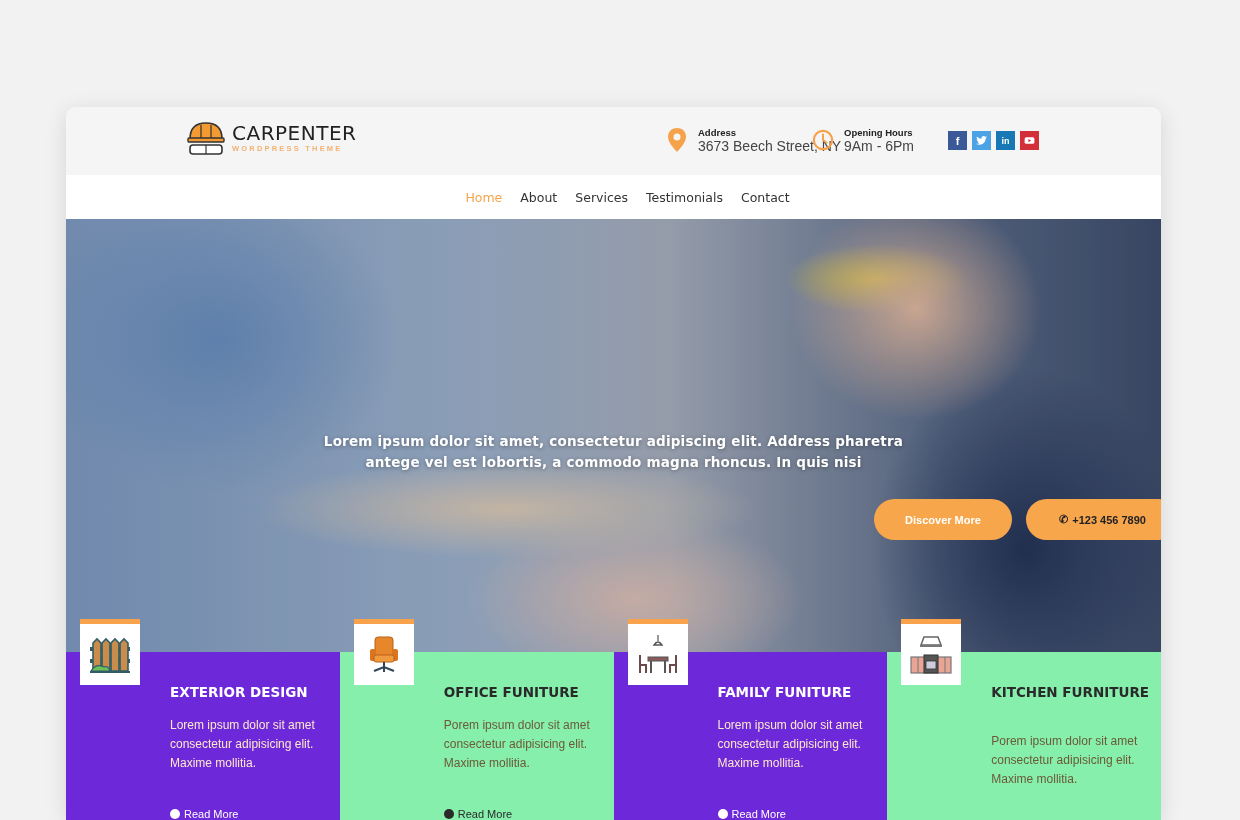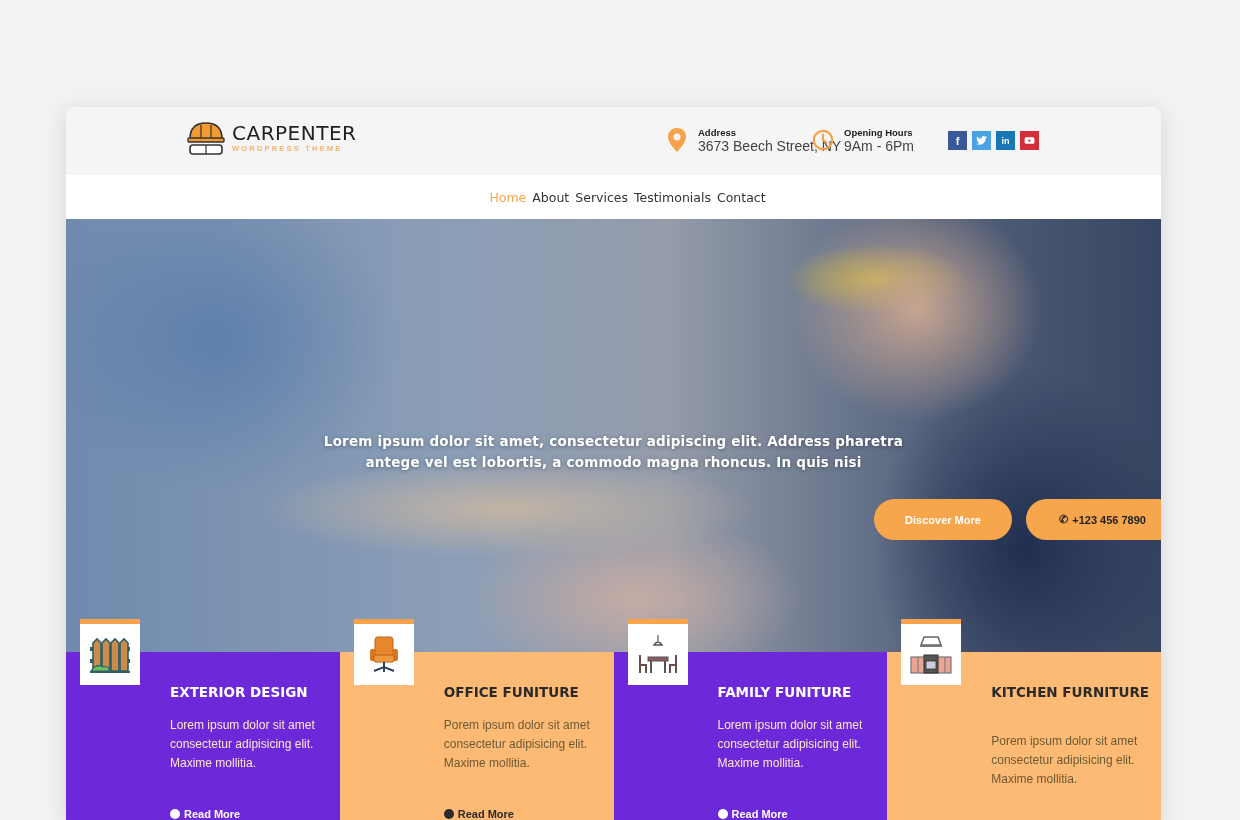--- a/index.html
+++ b/index.html
@@ -28,21 +28,21 @@
   .info-hours { left: 746px; }
 
   .socials { position: absolute; left: 882px; top: 24px; display: flex; gap: 5px; }
   .soc { width: 19px; height: 19px; display: flex; align-items: center; justify-content: center; color: #fff; font-size: 11px; font-weight: bold; }
   .soc-fb { background: #3b5998; }
   .soc-tw { background: #4ba3e6; }
   .soc-in { background: #1877b5; font-size: 9px; }
   .soc-yt { background: #d32f3a; }
 
   
-  .nav { position: absolute; left: 0; top: 68px; width: 100%; height: 44px; background: #fff; display: flex; justify-content: center; align-items: center; gap: 6px; padding-left: 28px; }
+  .nav { position: absolute; left: 0; top: 68px; width: 100%; height: 44px; background: #fff; display: flex; justify-content: center; align-items: center; gap: 18px; padding-left: 28px; }
   .nav a { font-size: 13px; color: #333; text-decoration: none; font-family: "DejaVu Sans", sans-serif; font-size: 12.5px; }
   .nav a.active { color: #f7a44b; }
 
   
   .hero { position: absolute; left: 0; top: 112px; width: 100%; height: 433px; overflow: hidden;
     background:
       radial-gradient(ellipse 180px 160px at 850px 90px, rgba(235,190,160,0.95), rgba(235,190,160,0) 70%),
       radial-gradient(ellipse 130px 50px at 810px 60px, rgba(230,210,40,0.9), rgba(230,210,40,0) 70%),
       radial-gradient(ellipse 220px 260px at 960px 330px, rgba(30,45,80,0.95), rgba(30,45,80,0) 70%),
       radial-gradient(ellipse 360px 70px at 440px 290px, rgba(225,205,180,0.95), rgba(225,205,180,0) 70%),
@@ -60,30 +60,30 @@
   .hero-btns { position: absolute; left: 0; width: 100%; top: 280px; display: flex; justify-content: flex-end; gap: 14px; padding-right: 2px; margin-left: 20px; }
   .btn { background: #f8a64c; border-radius: 22px; height: 41px; display: flex; align-items: center; justify-content: center; font-size: 11px; font-weight: bold; border: none; }
   .btn-discover { width: 138px; color: #fff; }
   .btn-phone { width: 153px; color: #222; }
   .btn-phone .ph { margin-right: 4px; font-size: 11px; }
 
   
   .cards { position: absolute; left: 0; top: 545px; width: 100%; height: 168px; display: flex; }
   .card { position: relative; width: 274px; height: 100%; }
   .card.orange { background: #6d28d9; }
-  .card.yellow { background: #fdba74; }
+  .card.yellow { background: #86efac; }
   .card .iconbox { position: absolute; left: 14px; top: -33px; width: 60px; height: 66px; background: #fff; border-top: 5px solid #f8a24c; display: flex; align-items: center; justify-content: center; }
   .card .iconbox svg { width: 44px; height: 44px; }
   .card .title { position: absolute; left: 104px; top: 32px; width: 160px; font-family: "DejaVu Sans", sans-serif; font-weight: bold; font-size: 13.5px; line-height: 16px; }
   .card.orange .title { color: #fff; }
   .card.yellow .title { color: #2a2a2a; }
   .card .desc { position: absolute; left: 104px; top: 64px; width: 150px; font-size: 12px; line-height: 19px; }
   .card.orange .desc { color: #fde9cf; }
   .card.yellow .desc { color: #6b5a35; }
-  .card .more { position: absolute; left: 104px; top: 156px; font-size: 11px; font-weight: bold; display: flex; align-items: center; gap: 4px; }
+  .card .more { position: absolute; left: 104px; top: 156px; font-size: 11px; font-weight: normal; display: flex; align-items: center; gap: 4px; }
   .card.orange .more { color: #fff; }
   .card.yellow .more { color: #2a2a2a; }
   .more .dot { width: 10px; height: 10px; border-radius: 50%; display: inline-block; }
   .card.orange .more .dot { background: #fff; }
   .card.yellow .more .dot { background: #2a2a2a; }
   .card.kitchen .desc { top: 80px; }
 </style>
 </head>
 <body>
 

